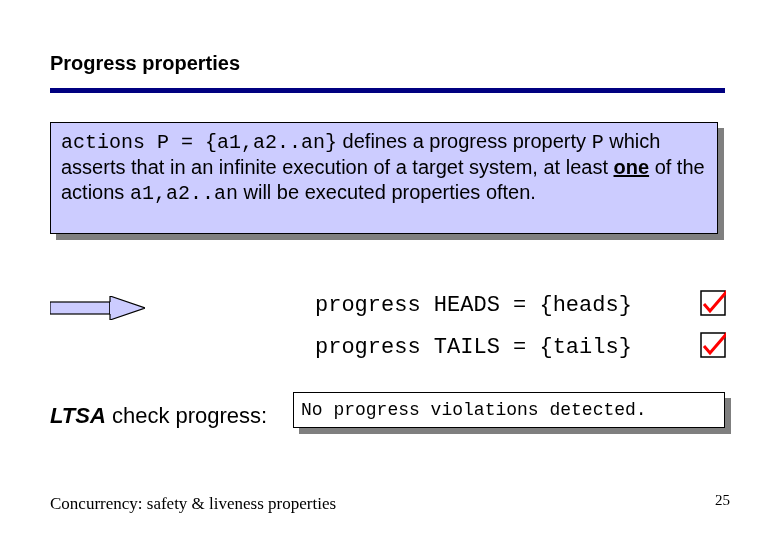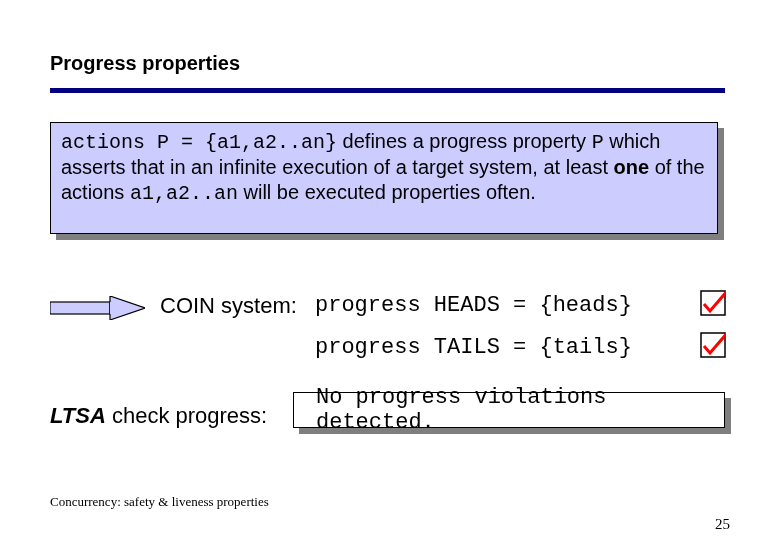--- a/index.html
+++ b/index.html
@@ -50,21 +50,21 @@
     height: 112px;
     background: #ccccff;
     border: 1.5px solid #000;
     box-sizing: border-box;
     padding: 6px 10px 6px 10px;
     font-family: "Trebuchet MS", "Comic Sans MS", Arial, sans-serif;
     font-size: 20px;
     line-height: 1.25;
   }
   .def-box .mono { font-family: "Courier New", Courier, monospace; }
-  .def-box b { font-weight: bold; }
+  .def-box b { font-weight: bold; text-decoration: underline; }
   .arrow-svg {
     position: absolute;
     left: 50px;
     top: 296px;
     width: 95px;
     height: 24px;
   }
   .coin-label {
     position: absolute;
     left: 160px;
@@ -119,39 +119,38 @@
   .result-box {
     position: absolute;
     left: 293px;
     top: 392px;
     width: 432px;
     height: 36px;
     background: #fff;
     border: 1.5px solid #000;
     box-sizing: border-box;
     font-family: "Courier New", Courier, monospace;
-    font-size: 22px;
+    font-size: 18px;
     display: flex;
     align-items: center;
-    padding-left: 22px;
+    padding-left: 7px;
   }
   .footer-left {
     position: absolute;
     left: 50px;
     top: 494px;
     font-family: "Times New Roman", Times, serif;
-    font-size: 13px;
+    font-size: 17px;
   }
   .footer-pagenum {
     position: absolute;
     right: 50px;
     top: 492px;
     font-family: "Times New Roman", Times, serif;
     font-size: 15px;
-    margin-top: 24px;
   }
   .footer-copyright {
     position: absolute;
     right: 50px;
     top: 540px;
     font-family: "Times New Roman", Times, serif;
     font-size: 12px;
   }
 </style>
 </head>
@@ -166,21 +165,20 @@
   <div class="def-box">
     <span class="mono">actions P = {a1,a2..an}</span><span> defines a progress property </span><span class="mono">P</span><span> which asserts that in an infinite execution of a target system, at least </span><b>one</b><span> of the actions </span><span class="mono">a1,a2..an</span><span> will be executed properties often.</span>
   </div>
 
   <svg class="arrow-svg" viewBox="0 0 95 24">
     <rect x="0" y="6" width="60" height="12" fill="#ccccff" stroke="#000" stroke-width="1.2"></rect>
     <polygon points="60,0 95,12 60,24" fill="#ccccff" stroke="#000" stroke-width="1.2"></polygon>
     <rect x="60" y="6" width="2" height="12" fill="#ccccff" stroke="none"></rect>
   </svg>
 
-  <div class="coin-label">COIN system: </div>
   <div class="code-line-1">progress HEADS = {heads}</div>
   <div class="code-line-2">progress TAILS = {tails}</div>
 
   <svg class="check-svg-1" viewBox="0 0 26 26">
     <rect x="1" y="1" width="24" height="24" fill="#fff" stroke="#000" stroke-width="1.5"></rect>
     <polyline points="4,14 10,21 28,0" fill="none" stroke="#ff0000" stroke-width="3"></polyline>
   </svg>
   <svg class="check-svg-2" viewBox="0 0 26 26">
     <rect x="1" y="1" width="24" height="24" fill="#fff" stroke="#000" stroke-width="1.5"></rect>
     <polyline points="4,14 10,21 28,0" fill="none" stroke="#ff0000" stroke-width="3"></polyline>

